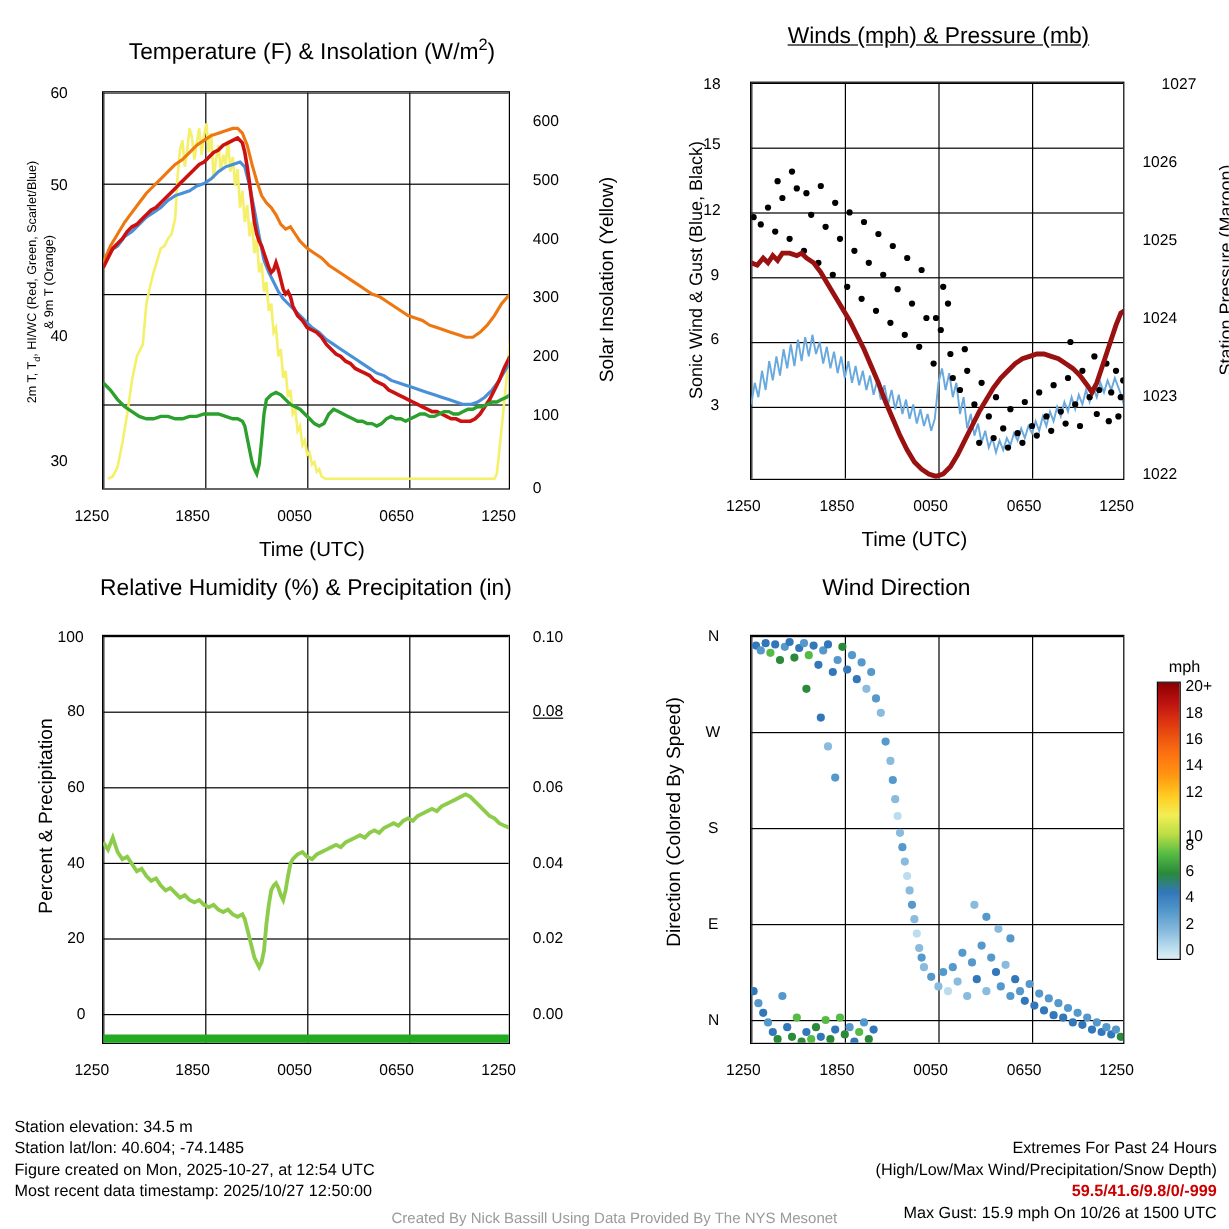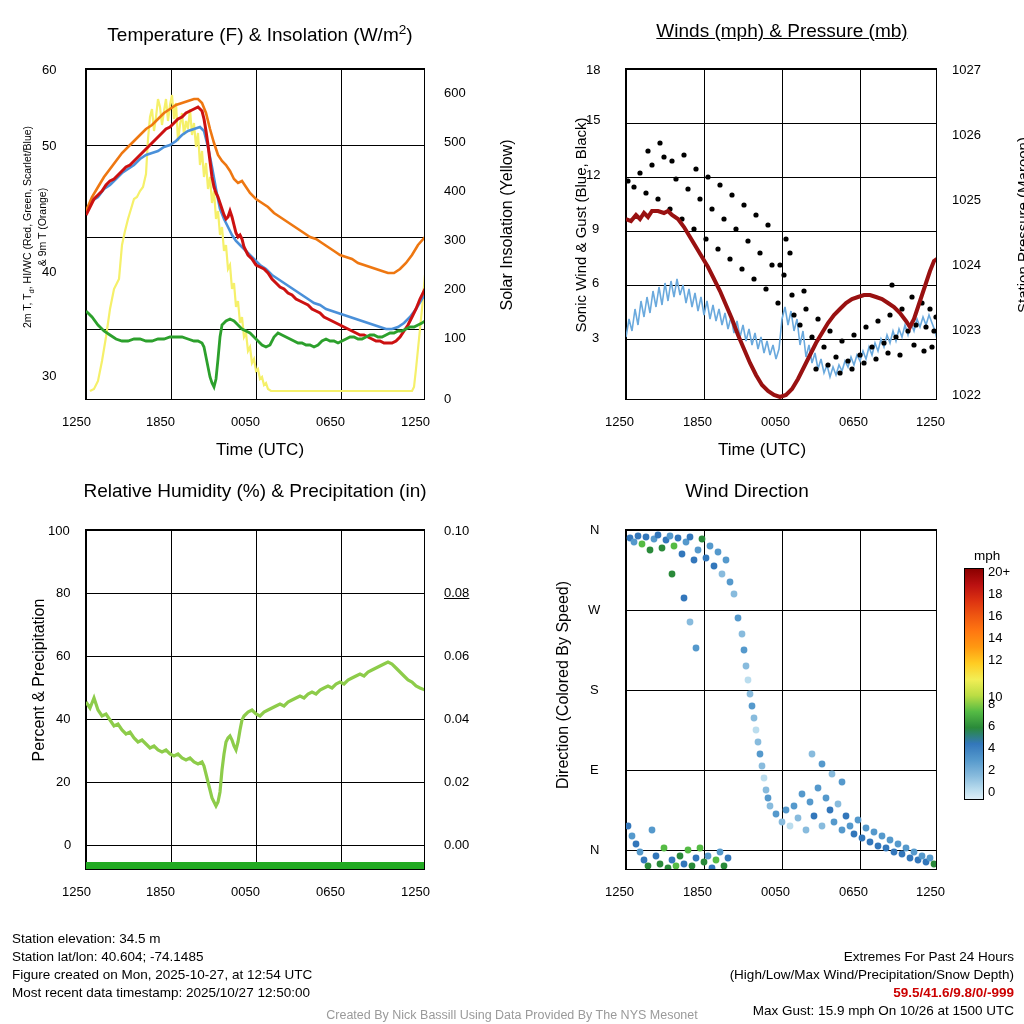--- a/index.html
+++ b/index.html
@@ -97,21 +97,21 @@
     white-space: nowrap;
   }
   .sup { font-size: 0.72em; vertical-align: super; }
   .sub { font-size: 0.72em; vertical-align: sub; }
 </style>
 </head>
 <body>
 
 <div class="page">
 
-  <div class="panel" style="left:0;top:0;width:512px;height:460px;">
+  <div class="panel" style="left:0;top:8px;width:512px;height:460px;">
     <div class="panel-title" style="left:40px;top:22px;width:440px;">
       <span>Temperature (F) &amp; Insolation (W/m</span><span class="sup">2</span><span>)</span>
     </div>
 
     <div class="axis-label vert" style="left:22px;top:392px;transform:rotate(-90deg);font-size:10.5px;line-height:11px;width:330px;text-align:center;">
       <span>2m T, T</span><span class="sub">d</span><span>, HI/WC (Red, Green, Scarlet/Blue)</span><br>
       <span>&amp; 9m T (Orange)</span>
     </div>
 
     <div class="axis-label vert" style="left:498px;top:390px;transform:rotate(-90deg);width:330px;text-align:center;font-size:16px;">Solar Insolation (Yellow)</div>
@@ -170,21 +170,21 @@
     <div class="axis-label vert" style="left:502px;top:390px;transform:rotate(-90deg);width:330px;text-align:center;font-size:15px;">Station Pressure (Maroon)</div>
     <div class="axis-label" style="left:80px;top:440px;width:340px;text-align:center;font-size:17px;">Time (UTC)</div>
 
     <div class="tick-label" style="left:74px;top:62px;">18</div>
     <div class="tick-label" style="left:74px;top:112px;">15</div>
     <div class="tick-label" style="left:74px;top:167px;">12</div>
     <div class="tick-label" style="left:80px;top:221px;">9</div>
     <div class="tick-label" style="left:80px;top:275px;">6</div>
     <div class="tick-label" style="left:80px;top:330px;">3</div>
 
-    <div class="tick-label" style="left:440px;top:62px;">1027</div>
+    <div class="tick-label" style="left:456px;top:62px;">1027</div>
     <div class="tick-label" style="left:440px;top:127px;">1026</div>
     <div class="tick-label" style="left:440px;top:192px;">1025</div>
     <div class="tick-label" style="left:440px;top:257px;">1024</div>
     <div class="tick-label" style="left:440px;top:322px;">1023</div>
     <div class="tick-label" style="left:440px;top:387px;">1022</div>
 
     <div class="tick-label" style="left:93px;top:414px;">1250</div>
     <div class="tick-label" style="left:171px;top:414px;">1850</div>
     <div class="tick-label" style="left:249px;top:414px;">0050</div>
     <div class="tick-label" style="left:327px;top:414px;">0650</div>

